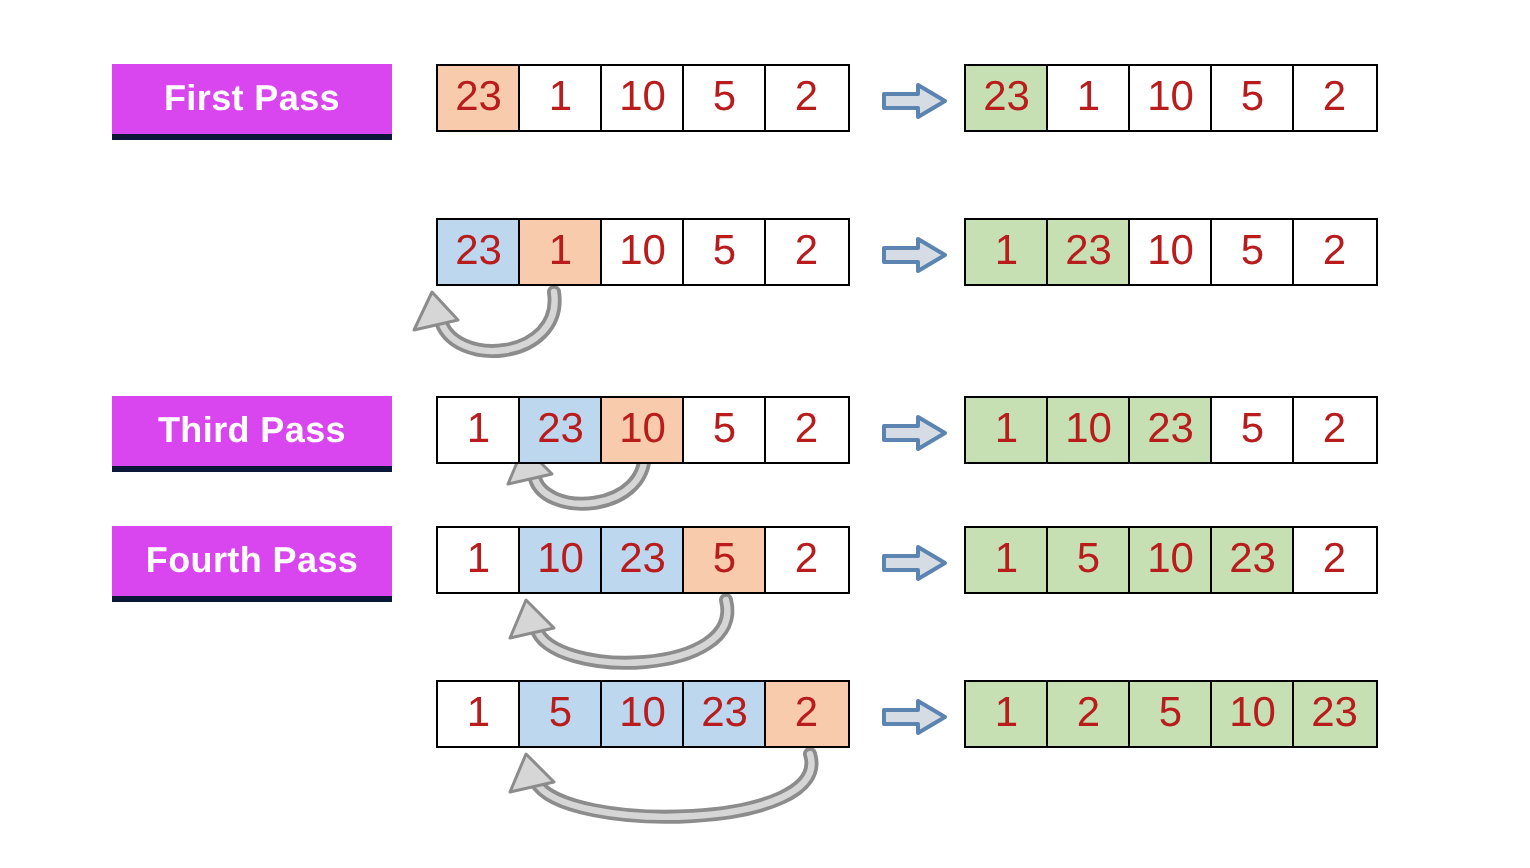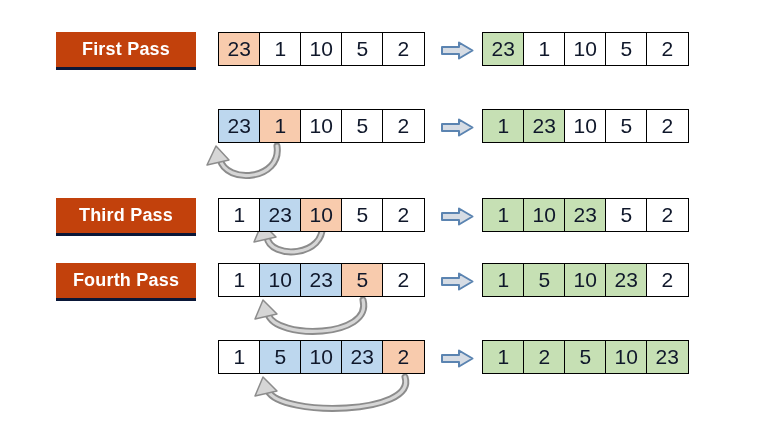--- a/index.html
+++ b/index.html
@@ -19,21 +19,21 @@
     left:0;
     width:765px;
     height:40px;
   }
   .pass-label{
     position:absolute;
     left:56px;
     top:0;
     width:140px;
     height:35px;
-    background:#c2410c;
+    background:#d946ef;
     border-bottom:3px solid #0a1738;
     color:#ffffff;
     font-size:18px;
     font-weight:bold;
     text-align:center;
     line-height:35px;
     letter-spacing:0.2px;
   }
   .array{
     position:absolute;
@@ -41,21 +41,21 @@
     display:flex;
   }
   .left-array{left:218px;}
   .right-array{left:482px;}
   .cell{
     width:40.5px;
     height:32px;
     border:1.5px solid #000000;
     margin-left:-1.5px;
     background:#ffffff;
-    color:#0f172a;
+    color:#b91c1c;
     font-size:21px;
     text-align:center;
     line-height:32px;
   }
   .cell:first-child{margin-left:0;}
   .hl-orange{background:#f8cbad;}
   .hl-blue{background:#bdd7ee;}
   .hl-green{background:#c6e0b4;}
   .transform-arrow{
     position:absolute;

